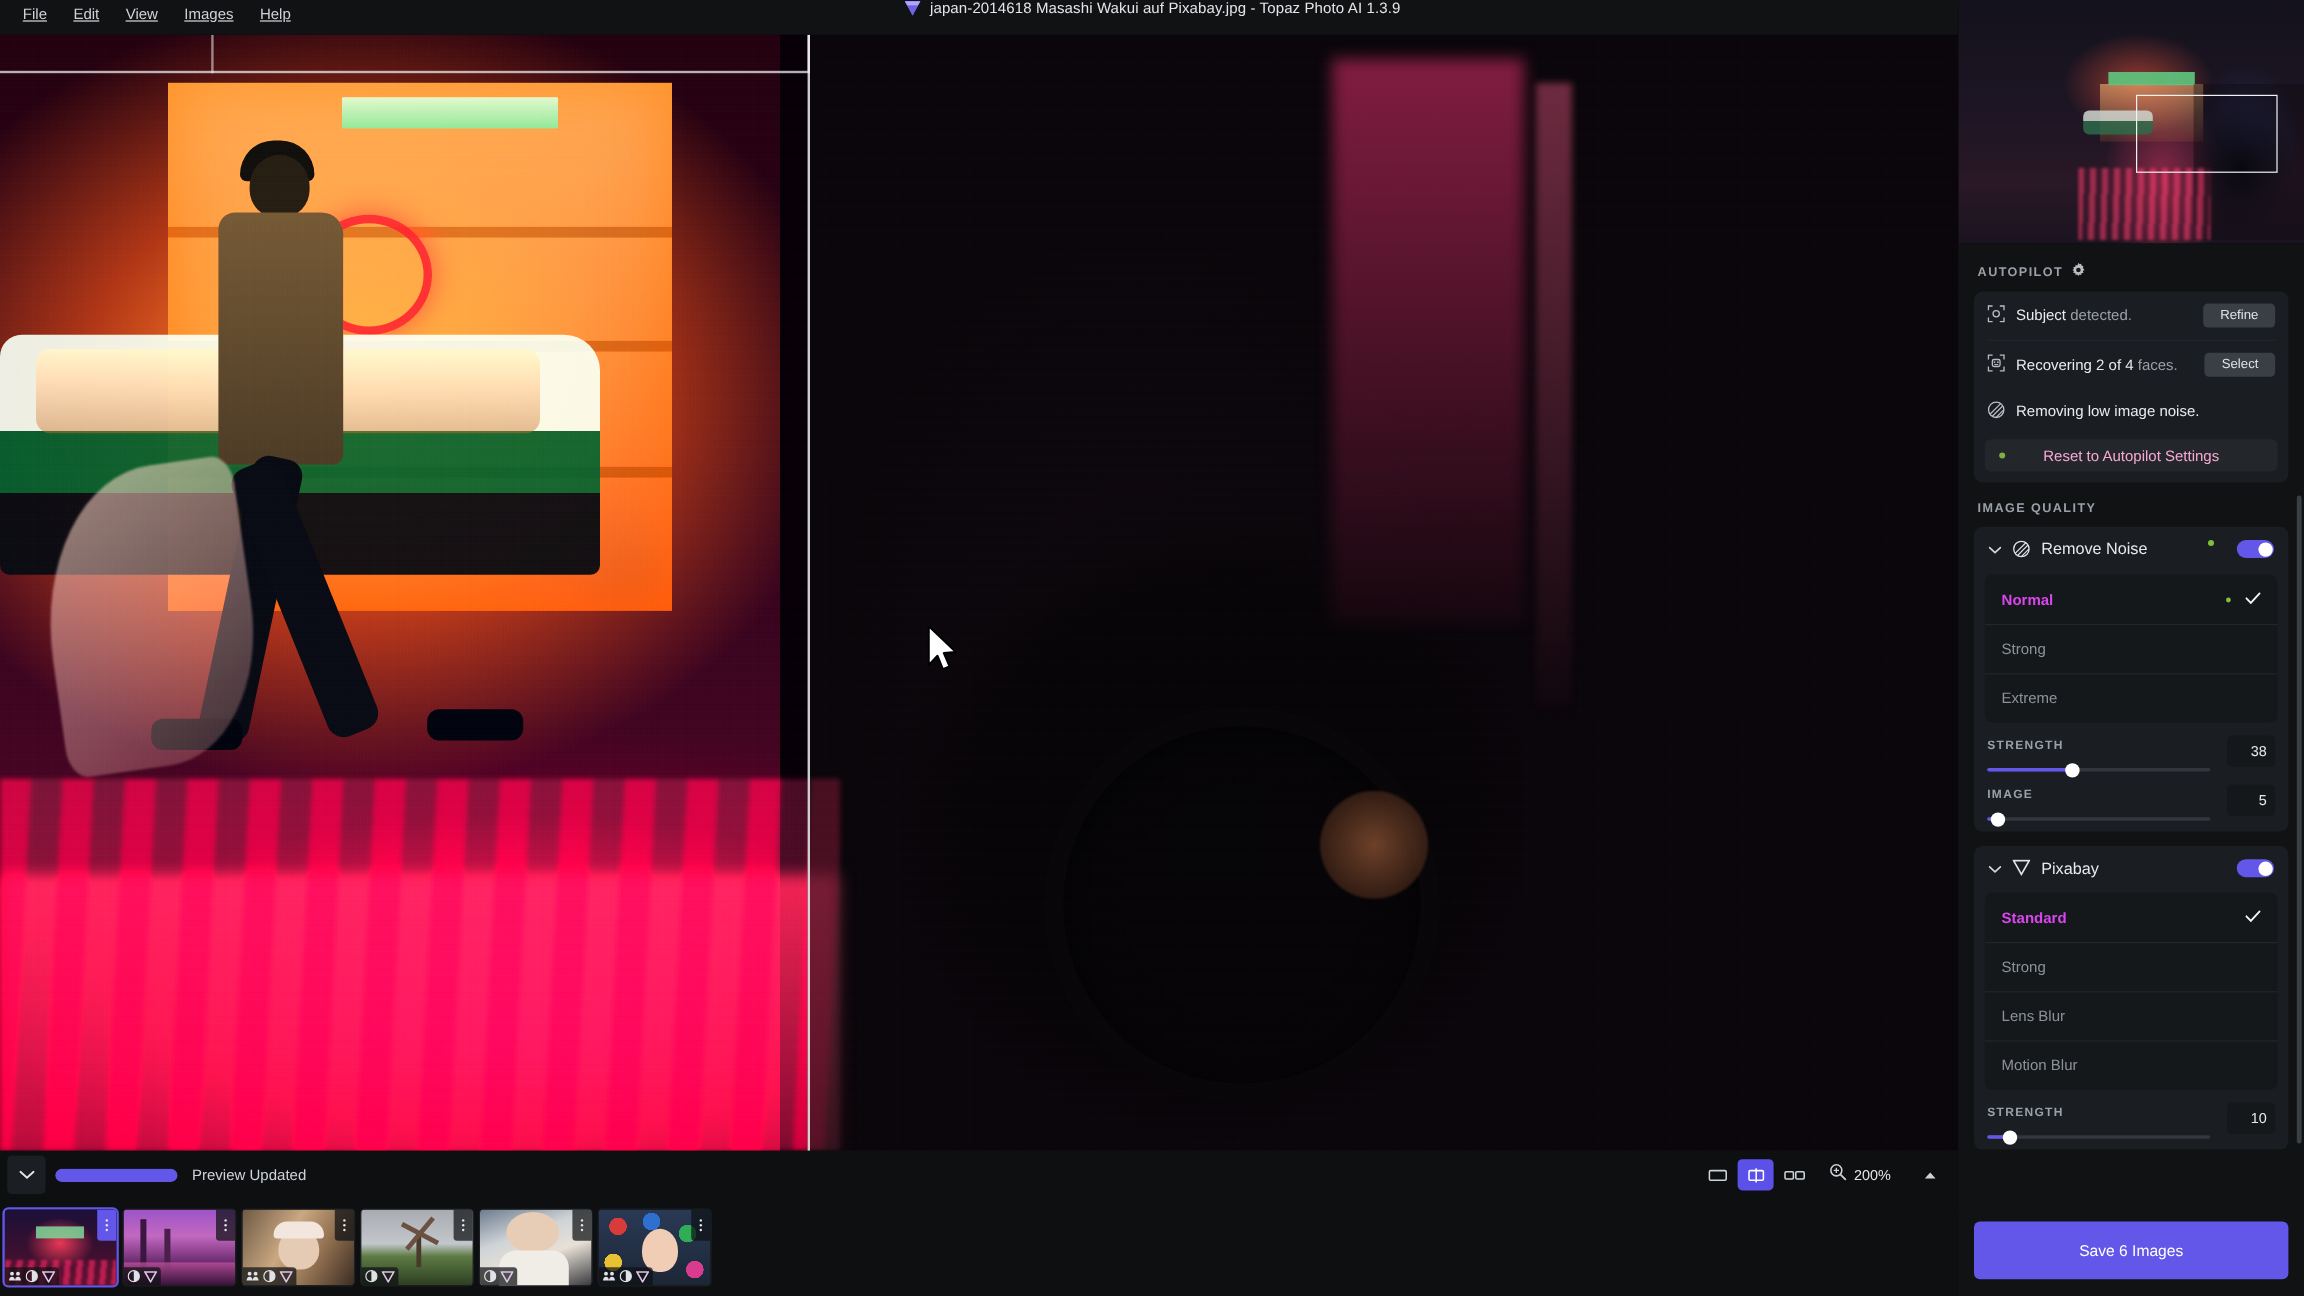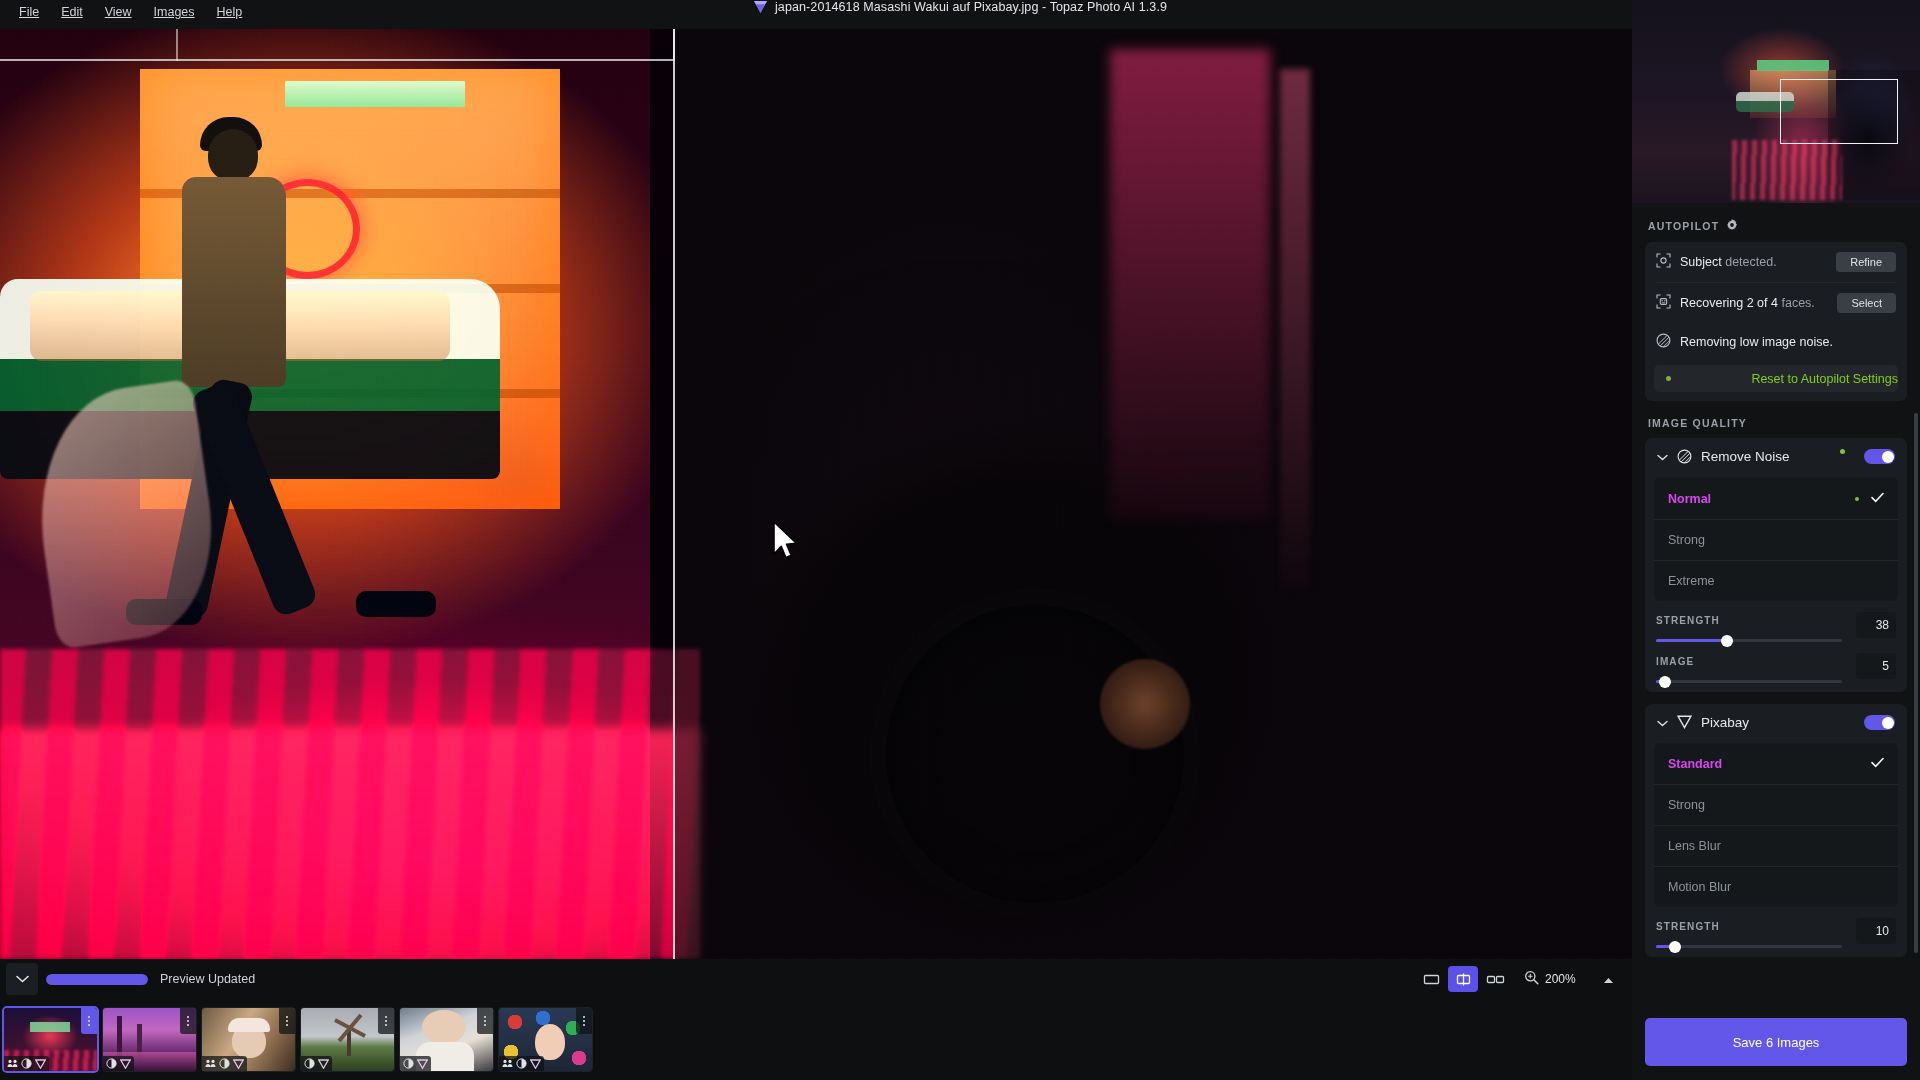--- a/index.html
+++ b/index.html
@@ -334,22 +334,22 @@
   }
   .ap-row + .ap-divider { height:1px; background:#25292e; margin: 0 11px; }
   .ap-text { color: #c4c8ce; }
   .ap-text b { color: #e9ebee; font-weight: normal; }
   .ap-text .dim { color: #9ba0a7; }
   .ap-btn {
     margin-left: auto; font-size: 11px; color: #dfe2e6;
     background: #3a3f46; border-radius: 4px; padding: 4px 14px; cursor: default;
   }
   #reset-autopilot {
-    display:flex; align-items:center; justify-content:flex-end; position: relative;
-    font-size: 12.5px; color:#84cc16; background:#23272c;
+    display:flex; align-items:center; justify-content:center; position: relative;
+    font-size: 12.5px; color:#f9a8d4; background:#23272c;
     margin: 4px 9px 9px 9px; border-radius: 5px; height: 27px; cursor: default;
   }
   #reset-dot { position:absolute; left: 12px; width:5px; height:5px; border-radius:50%; background:#7faf3f; }
 
   .tool-head {
     display:flex; align-items:flex-start; gap: 9px;
     padding: 11px 12px; font-size: 13.5px; color:#e7e9ec;
   }
   .chev { cursor: default; }
   .green-dot { width:5px; height:5px; border-radius:50%; background:#7ec13f; margin-left:auto; }

